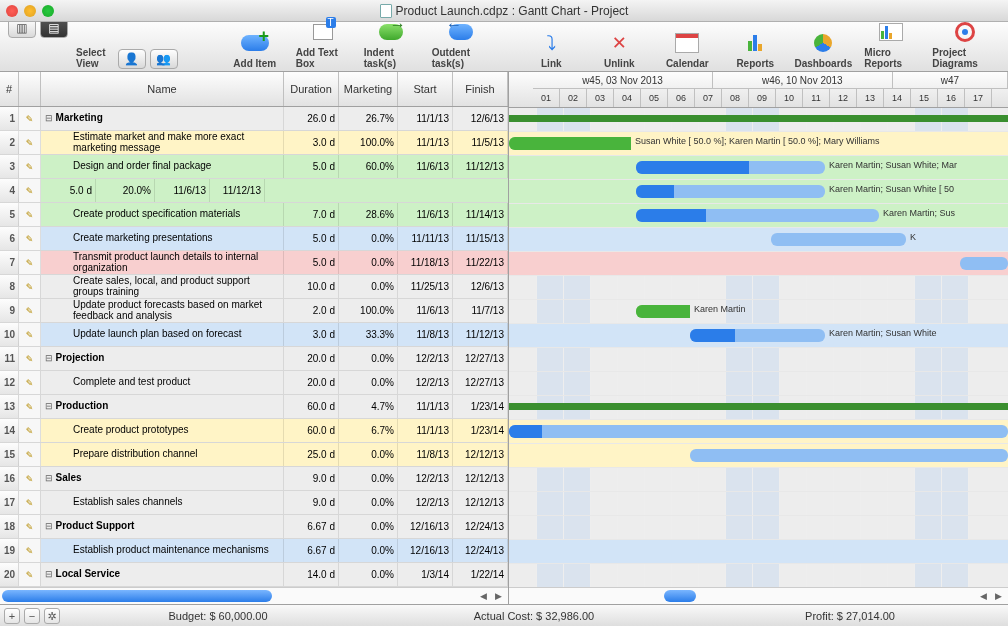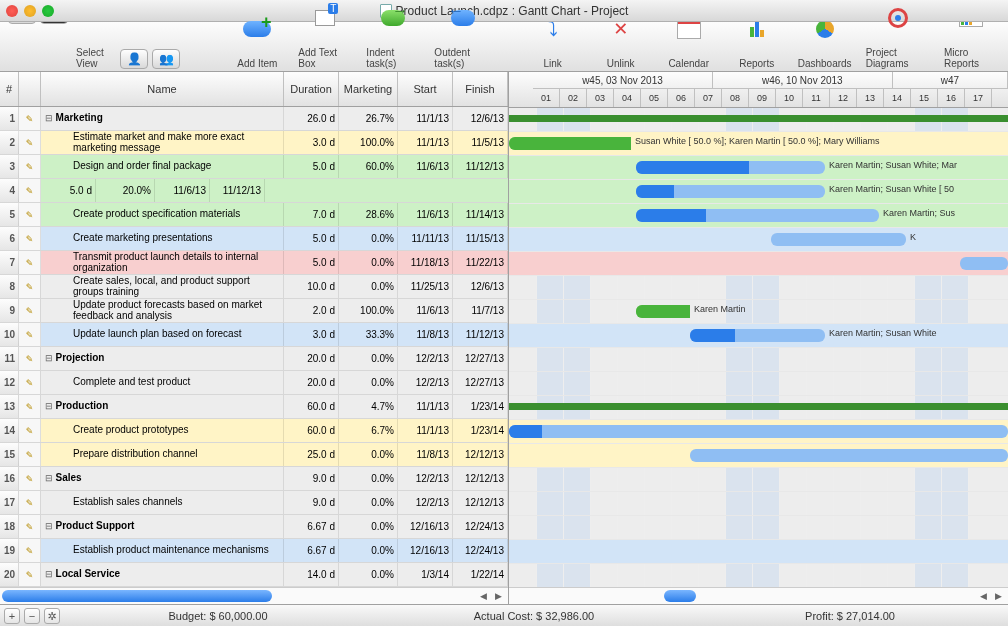--- a/index.html
+++ b/index.html
@@ -13,21 +13,21 @@
   .title-text { position: absolute; left: 0; right: 0; text-align: center; font-size: 12px; color: #333; display: flex; justify-content: center; align-items: center; gap: 4px; }
   .doc-icon { width: 12px; height: 14px; background: #fff; border: 1px solid #7aa; border-radius: 1px; position: relative; display:inline-block;}
   .toolbar { height: 50px; background: linear-gradient(#fdfdfd,#e0e0e0); border-bottom: 1px solid #a0a0a0; display: flex; align-items: flex-end; padding: 2px 10px 2px 6px; gap: 14px; }
   .tb-group { display: flex; gap: 0; }
   .tb-btn { display: flex; flex-direction: column; align-items: center; min-width: 54px; font-size: 10px; color: #444; }
   .tb-btn .ic { width: 34px; height: 28px; border-radius: 5px; display:flex; align-items:center; justify-content:center; font-size:16px; }
   .tb-small { min-width: 32px; }
   .tb-small .ic { width: 28px; height: 20px; background: linear-gradient(#fefefe,#d9d9d9); border:1px solid #aaa; border-radius:4px; color:#555; font-size:12px;}
   .pill { background:linear-gradient(#6fb3ff,#2b7de9); border-radius:10px; width:28px; height:16px; position:relative; }
   .pill.green{background:linear-gradient(#8be06b,#3fa82c);}
-  .tb-label{margin-top:15px;}
+  .tb-label{margin-top:1px;font-weight:bold;}
   .content { display: flex; height: calc(100% - 22px - 50px - 22px); }
   .left-pane { width: 509px; border-right: 1px solid #a0a0a0; display:flex; flex-direction:column; }
   .right-pane { flex: 1; display:flex; flex-direction:column; overflow:hidden;}
   .header-row { background: linear-gradient(#fdfdfd,#e2e2e2); border-bottom: 1px solid #a0a0a0; }
   .left-head { display: flex; height: 35px; }
   .left-head .hc { border-right: 1px solid #c0c0c0; display:flex; align-items:center; justify-content:center; font-size:11px; color:#333; }
   .hc.num{width:19px;} .hc.tool{width:22px;} .hc.name{flex:1;} .hc.dur{width:55px;} .hc.comp{width:59px;} .hc.start{width:55px;} .hc.fin{width:55px;}
   .rows { overflow-y: hidden; }
   .row { display:flex; height:24px; border-bottom:1px solid #d7d7d7; align-items:stretch; font-size:10px; }
   .row .c { border-right:1px solid #d7d7d7; display:flex; align-items:center; padding:0 3px; }
@@ -166,37 +166,37 @@
       <span class="tb-label">Reports</span>
     </div>
   <div class="tb-btn">
       <div class="ic">
         <div style="width:18px;height:18px;border-radius:50%;background:conic-gradient(#e9a62b 0 120deg,#2b7de9 120deg 240deg,#49b43c 240deg 360deg);"></div>
       </div>
       <span class="tb-label">Dashboards</span>
     </div>
   <div class="tb-btn">
       <div class="ic">
-        <div style="width:20px;height:20px;border-radius:50%;border:3px solid #d44;position:relative;">
-          <div style="width:6px;height:6px;background:#2b7de9;border-radius:50%;position:absolute;top:4px;left:4px;"></div>
-        </div>
-      </div>
-      <span class="tb-label">Project Diagrams</span>
-    </div>
-  <div class="tb-btn">
-      <div class="ic">
         <div style="width:24px;height:18px;border:1px solid #aaa;background:#fff;padding:1px;">
           <div style="display:flex;gap:1px;align-items:flex-end;height:100%;">
             <div style="width:3px;height:60%;background:#49b43c;"></div>
             <div style="width:3px;height:90%;background:#2b7de9;"></div>
             <div style="width:3px;height:40%;background:#e9a62b;"></div>
           </div>
         </div>
       </div>
       <span class="tb-label">Micro Reports</span>
+    </div>
+  <div class="tb-btn">
+      <div class="ic">
+        <div style="width:20px;height:20px;border-radius:50%;border:3px solid #d44;position:relative;">
+          <div style="width:6px;height:6px;background:#2b7de9;border-radius:50%;position:absolute;top:4px;left:4px;"></div>
+        </div>
+      </div>
+      <span class="tb-label">Project Diagrams</span>
     </div>
 </div>
 
 <div class="content">
   <div class="left-pane">
     <div class="header-row left-head">
       <div class="hc num">#</div>
       <div class="hc tool"></div>
       <div class="hc name">Name</div>
       <div class="hc dur">Duration</div>

